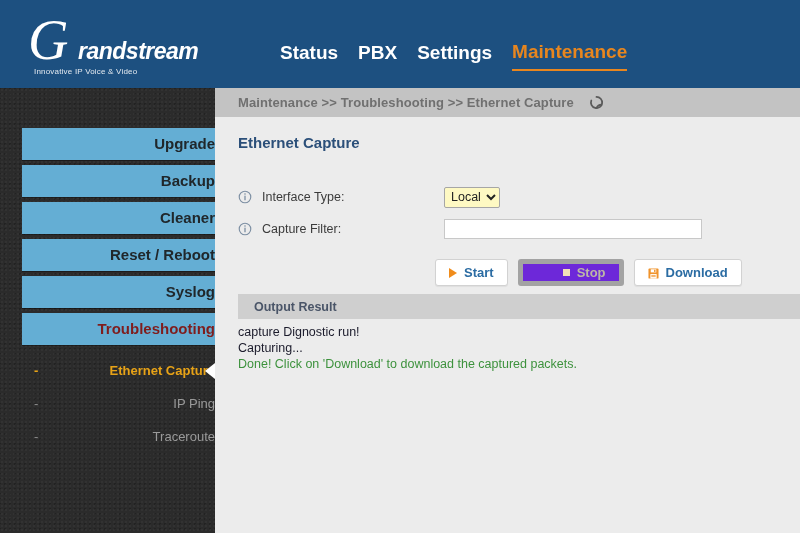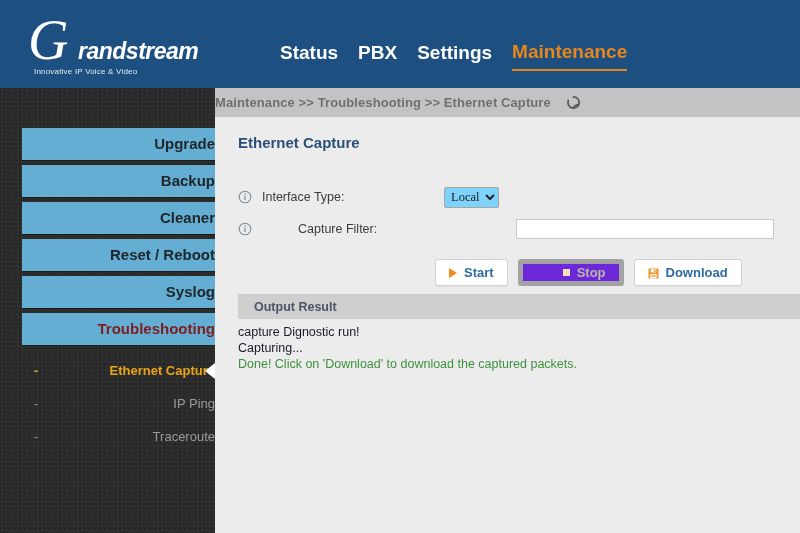--- a/index.html
+++ b/index.html
@@ -165,20 +165,21 @@
     width: 585px; height: 445px;
     background: #ececec;
   }
   .breadcrumb-bar {
     position: absolute;
     left: 0; top: 0;
     width: 585px; height: 29px;
     background: #c3c3c3;
     display: flex;
     align-items: center;
+    padding-left: 23px;
     box-sizing: border-box;
   }
   .breadcrumb-text {
     font-size: 13px;
     font-weight: bold;
     color: #707070;
     letter-spacing: 0.1px;
     white-space: nowrap;
   }
   .refresh-icon {
@@ -196,40 +197,40 @@
   }
 
   .form-row {
     position: absolute;
     left: 23px;
     height: 26px;
     display: flex;
     align-items: center;
   }
   .row-iface { top: 96px; }
-  .row-filter { top: 128px; gap: 36px; }
+  .row-filter { top: 128px; }
   .info-icon {
     width: 14px; height: 14px;
     margin-right: 10px;
     flex: 0 0 auto;
   }
   .field-label {
     font-size: 12.5px;
     color: #3b3b3b;
     width: 182px;
     flex: 0 0 auto;
   }
   select.iface-select {
-    font-family: Liberation Serif, serif;
+    font-family: Liberation Sans, sans-serif;
     font-size: 12.5px;
     color: #222;
     height: 21px;
     padding: 1px 2px;
     border: 1px solid #a6a6a6;
-    background: #7dd3fc;
+    background: #fef9c3;
     border-radius: 2px;
   }
   input.filter-input {
     width: 258px;
     height: 20px;
     box-sizing: border-box;
     border: 1px solid #c8c8c8;
     background: #ffffff;
     font-family: "Liberation Sans", sans-serif;
     font-size: 12.5px;

